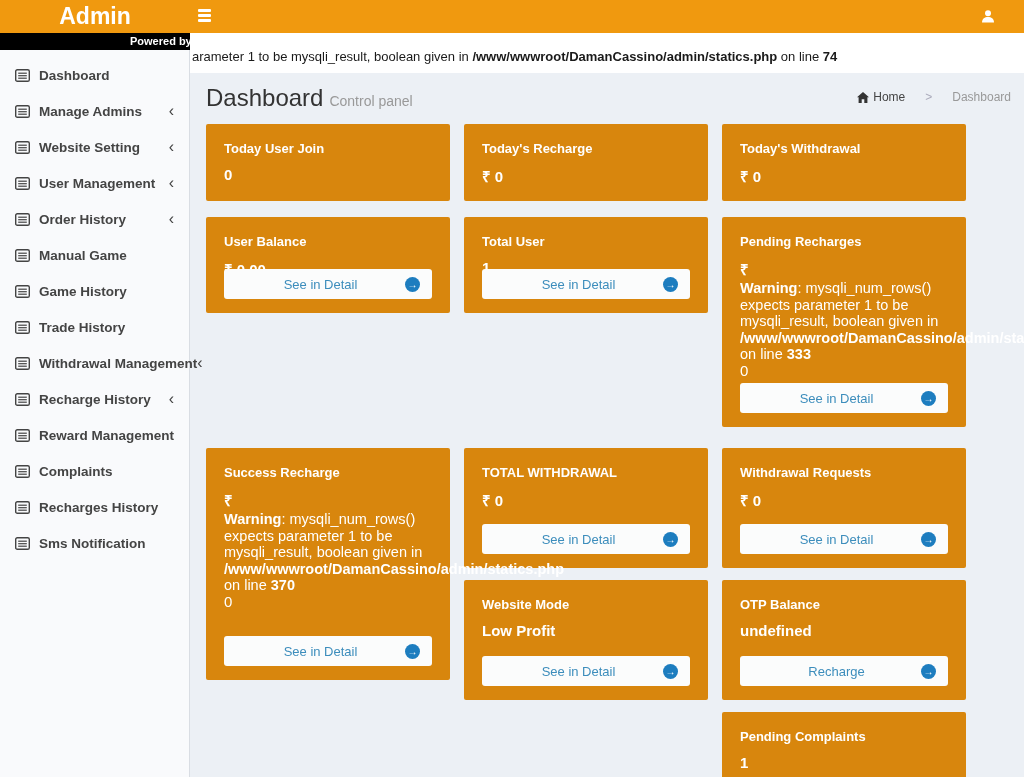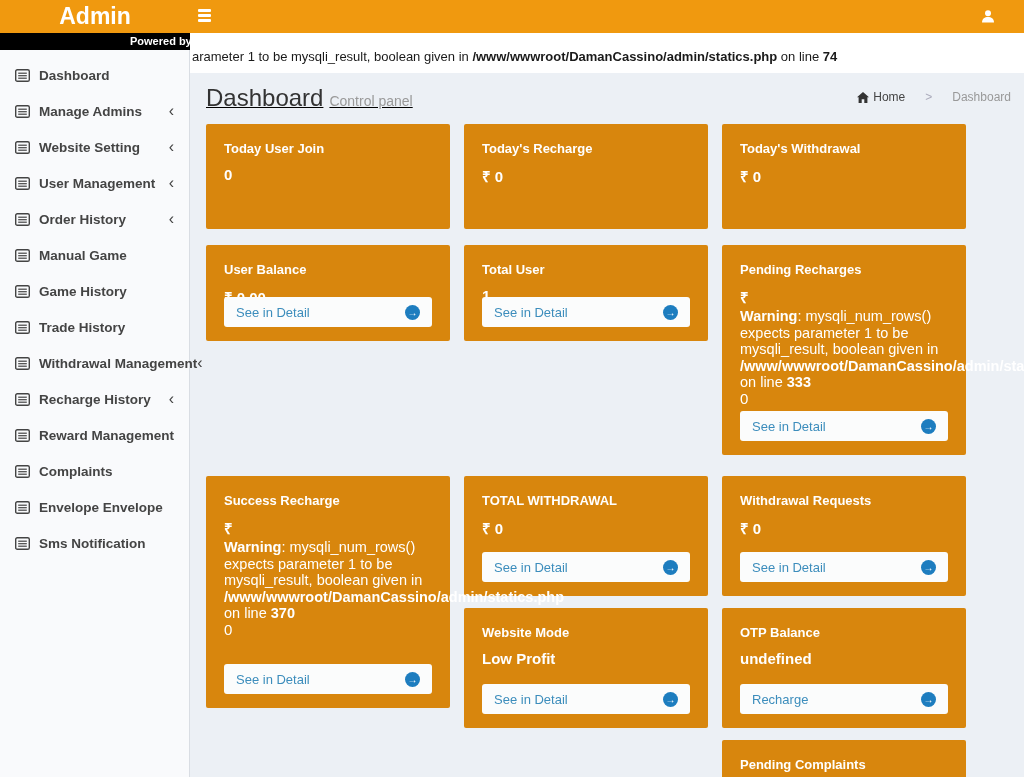--- a/index.html
+++ b/index.html
@@ -29,21 +29,21 @@
                color:#444; font-size:13.5px; font-weight:bold; cursor:pointer; }
   .mi-icon { display:inline-flex; margin-right:9px; flex:0 0 auto; }
   .mi-label { white-space:nowrap; }
   .mi-chevron { margin-left:auto; font-size:16px; font-weight:normal; color:#444; line-height:1; }
   
   .warnbar { position:absolute; left:190px; right:0; top:33px; height:40px; background:#fff;
              font-size:13px; color:#1a1a1a; padding:16px 0 0 2px; white-space:nowrap; overflow:hidden; z-index:5;}
   .warnbar b { font-weight:bold; }
   
   .content { position:absolute; left:190px; right:0; top:73px; bottom:0; background:#ecf0f5; }
-  .content-header { position:relative; height:51px; padding:11px 16px 16px 16px;text-decoration:underline; }
+  .content-header { position:relative; height:51px; padding:11px 16px 16px 16px; }
   .page-title { font-size:24px; font-weight:normal; color:#333; display:inline; }
   .page-subtitle { font-size:14px; color:#999; margin-left:6px; font-weight:normal; }
   .breadcrumb { position:absolute; right:13px; top:17px; display:flex; align-items:center;
                 gap:20px; font-size:12px; color:#444; }
   .bc-home { display:flex; align-items:center; gap:4px; cursor:pointer; }
   .bc-sep { color:#aab; }
   .bc-current { color:#999; }
   
   .row { display:flex; align-items:flex-start; gap:14px; margin-left:16px; }
   .row-mb16 { margin-bottom:16px; } .row-mb21 { margin-bottom:21px; }
@@ -55,24 +55,24 @@
   .card-value { font-size:15px; font-weight:bold; }
   .card-currency { font-size:15px; font-weight:bold; }
   .warn-text { font-size:14.5px; line-height:16.5px; font-weight:normal; margin-top:1px; }
   .warn-text b { font-weight:bold; }
   .w-path { display:inline-block; white-space:nowrap; font-weight:bold; }
   .w-zero { font-size:15px; line-height:16px; }
   .card-btn { position:absolute; left:18px; right:18px; bottom:14px; height:30px;
               background:#fbfcfc; border:none; border-radius:3px; display:flex; align-items:center;
               padding:0 12px; font-size:13px; color:#3c8dbc; cursor:pointer;
               font-family:"Liberation Sans", sans-serif; }
-  .btn-label { flex:1; text-align:left; }
+  .btn-label { flex:1; text-align:center; }
   .btn-arrow { width:15px; height:15px; border-radius:50%; background:#1d7dbf; color:#fff;
                font-size:10px; line-height:15px; text-align:center; font-weight:bold; flex:0 0 auto; }
-  .h81{height:105px;} .h114{height:96px;} .h120{height:120px;}
+  .h81{height:77px;} .h114{height:96px;} .h120{height:120px;}
   .h208{height:232px;} .h210{height:210px;} .h100{height:100px;}
 </style>
 </head>
 <body>
 
 <header class="topbar">
   <div class="brand">Admin</div>
   <div class="hamburger">
       <i></i>
       <i></i>
@@ -250,21 +250,21 @@
 
   <li class="menu-item">
     <span class="mi-icon">
       <svg width="15" height="13" viewBox="0 0 15 13">
         <rect x="0.7" y="0.7" width="13.6" height="11.6" rx="1.6" fill="none" stroke="#444" stroke-width="1.4"></rect>
         <line x1="3.2" y1="4.2" x2="11.8" y2="4.2" stroke="#444" stroke-width="1.2"></line>
         <line x1="3.2" y1="6.7" x2="11.8" y2="6.7" stroke="#444" stroke-width="1.2"></line>
         <line x1="3.2" y1="9.2" x2="11.8" y2="9.2" stroke="#444" stroke-width="1.2"></line>
       </svg>
     </span>
-    <span class="mi-label">Envelope Envelope</span>
+    <span class="mi-label">Recharges History</span>
 
   </li>
 
   <li class="menu-item">
     <span class="mi-icon">
       <svg width="15" height="13" viewBox="0 0 15 13">
         <rect x="0.7" y="0.7" width="13.6" height="11.6" rx="1.6" fill="none" stroke="#444" stroke-width="1.4"></rect>
         <line x1="3.2" y1="4.2" x2="11.8" y2="4.2" stroke="#444" stroke-width="1.2"></line>
         <line x1="3.2" y1="6.7" x2="11.8" y2="6.7" stroke="#444" stroke-width="1.2"></line>
         <line x1="3.2" y1="9.2" x2="11.8" y2="9.2" stroke="#444" stroke-width="1.2"></line>

